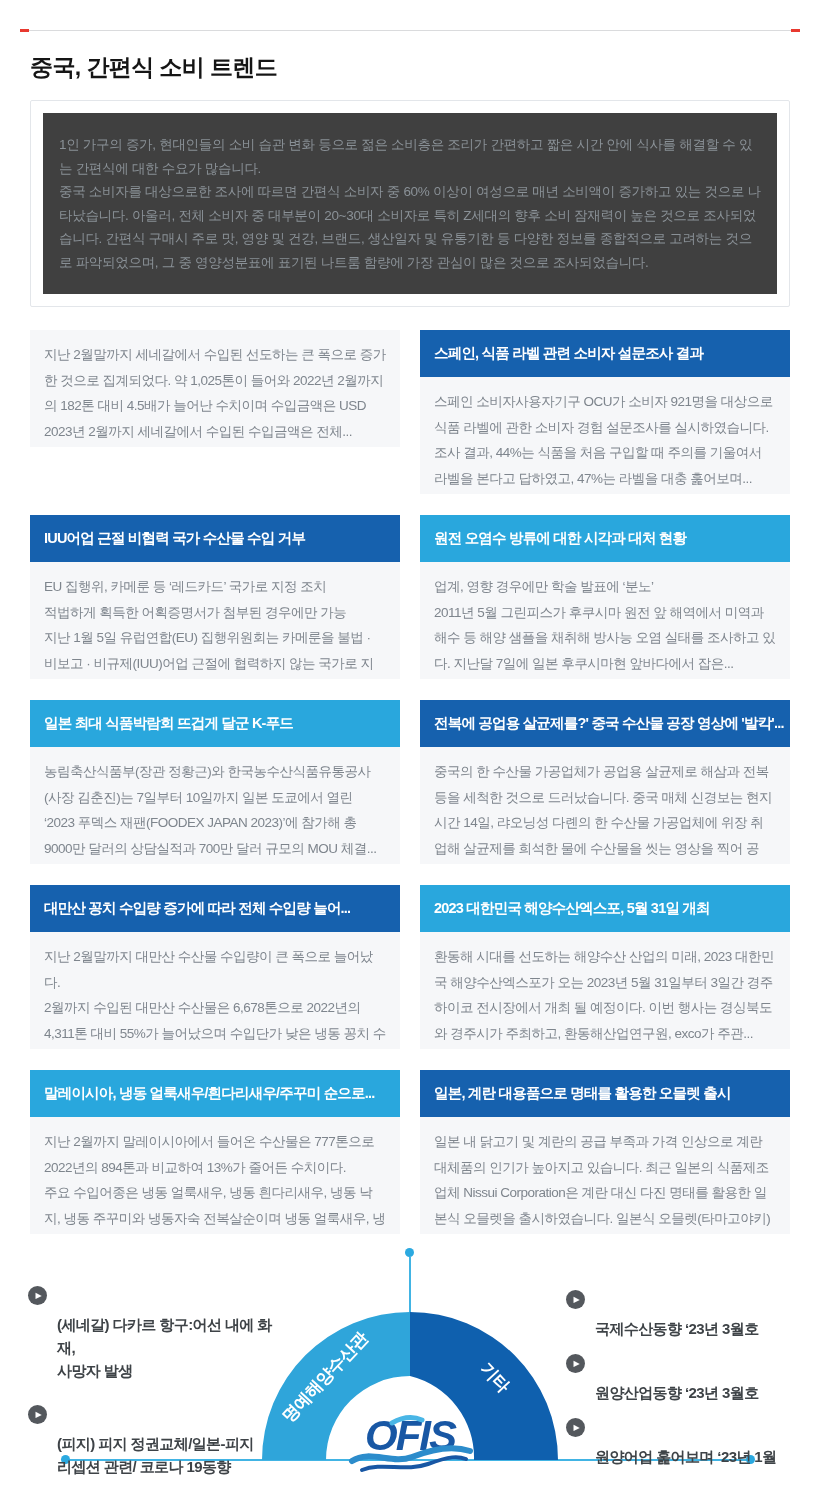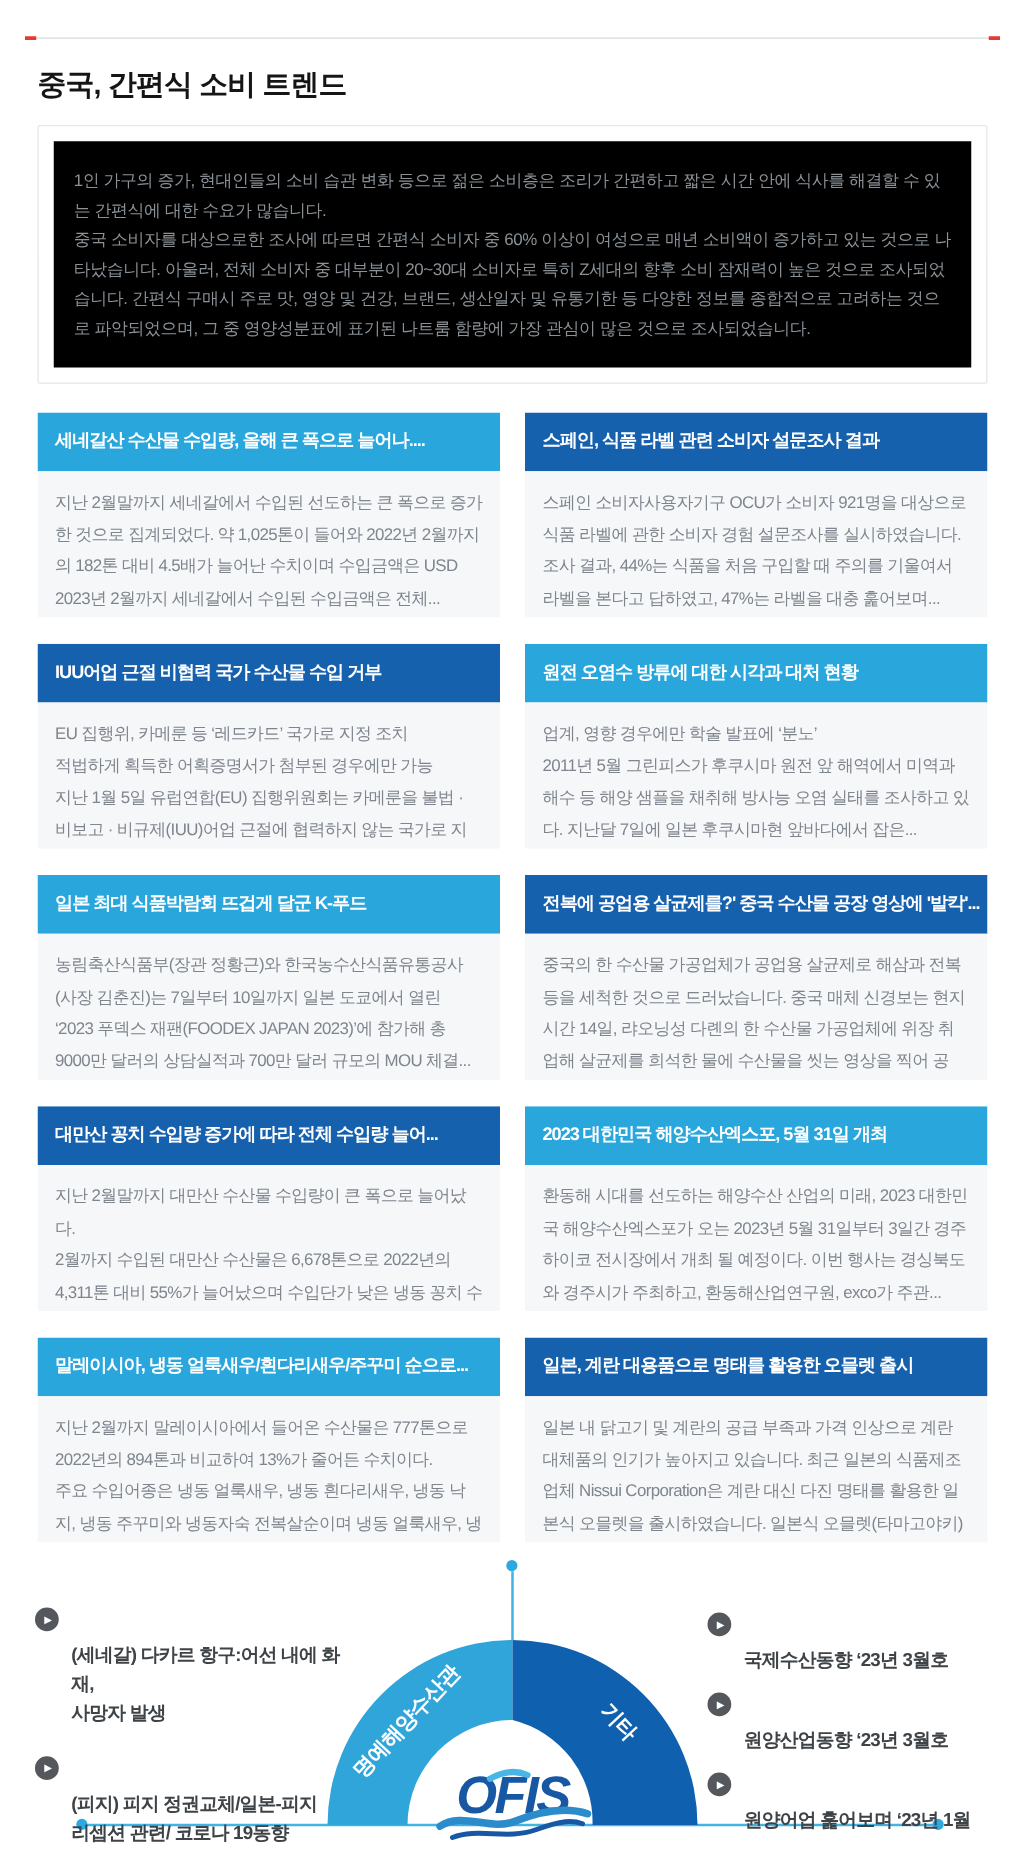--- a/index.html
+++ b/index.html
@@ -11,21 +11,21 @@
   .dash{position:absolute;top:-1px;width:9px;height:3px;background:#E8392F;}
   .dash.left{left:0;}
   .dash.right{right:0;}
 
   .page-title{position:absolute;left:30px;top:52px;font-size:23px;font-weight:800;
               color:#151515;letter-spacing:-0.6px;}
 
   
   .intro-outer{position:absolute;left:30px;top:100px;width:760px;height:207px;box-sizing:border-box;
                background:#ffffff;border:1px solid #E3E6EA;border-radius:2px;padding:12px;}
-  .intro-inner{width:100%;height:100%;box-sizing:border-box;background:#000000;
+  .intro-inner{width:100%;height:100%;box-sizing:border-box;background:#404040;
                padding:20px 16px;color:#8A9197;font-size:13.5px;line-height:23.5px;
                letter-spacing:-0.3px;overflow:hidden;}
   .intro-inner p{margin:0;}
 
   
   .grid{position:absolute;left:30px;top:330px;width:760px;display:grid;
         grid-template-columns:370px 370px;column-gap:20px;row-gap:21px;}
   .card{height:164px;overflow:hidden;cursor:pointer;}
   .card-header{height:47px;line-height:47px;padding:0 14px;color:#ffffff;font-weight:700;
                font-size:14.5px;letter-spacing:-0.8px;white-space:nowrap;overflow:hidden;}
@@ -74,21 +74,20 @@
   <div class="intro-outer">
     <div class="intro-inner">
       <p>1인 가구의 증가, 현대인들의 소비 습관 변화 등으로 젊은 소비층은 조리가 간편하고 짧은 시간 안에 식사를 해결할 수 있는 간편식에 대한 수요가 많습니다.</p>
       <p>중국 소비자를 대상으로한 조사에 따르면 간편식 소비자 중 60% 이상이 여성으로 매년 소비액이 증가하고 있는 것으로 나타났습니다. 아울러, 전체 소비자 중 대부분이 20~30대 소비자로 특히 Z세대의 향후 소비 잠재력이 높은 것으로 조사되었습니다. 간편식 구매시 주로 맛, 영양 및 건강, 브랜드, 생산일자 및 유통기한 등 다양한 정보를 종합적으로 고려하는 것으로 파악되었으며, 그 중 영양성분표에 표기된 나트룸 함량에 가장 관심이 많은 것으로 조사되었습니다.</p>
     </div>
   </div>
 
   <div class="grid">
 
     <div class="card light">
-      <div class="card-header">세네갈산 수산물 수입량, 올해 큰 폭으로 늘어나....</div>
       <div class="card-body">지난 2월말까지 세네갈에서 수입된 선도하는 큰 폭으로 증가한 것으로 집계되었다. 약 1,025톤이 들어와 2022년 2월까지의 182톤 대비 4.5배가 늘어난 수치이며 수입금액은 USD
 2023년 2월까지 세네갈에서 수입된 수입금액은 전체...</div>
     </div>
 
     <div class="card dark">
       <div class="card-header">스페인, 식품 라벨 관련 소비자 설문조사 결과</div>
       <div class="card-body">스페인 소비자사용자기구 OCU가 소비자 921명을 대상으로 식품 라벨에 관한 소비자 경험 설문조사를 실시하였습니다. 조사 결과, 44%는 식품을 처음 구입할 때 주의를 기울여서 라벨을 본다고 답하였고, 47%는 라벨을 대충 훑어보며...</div>
     </div>
 
     <div class="card dark">

